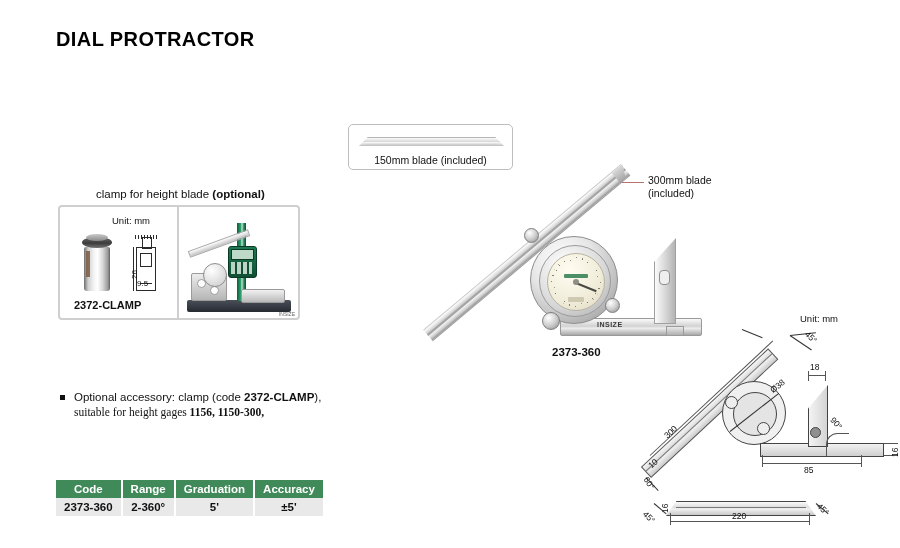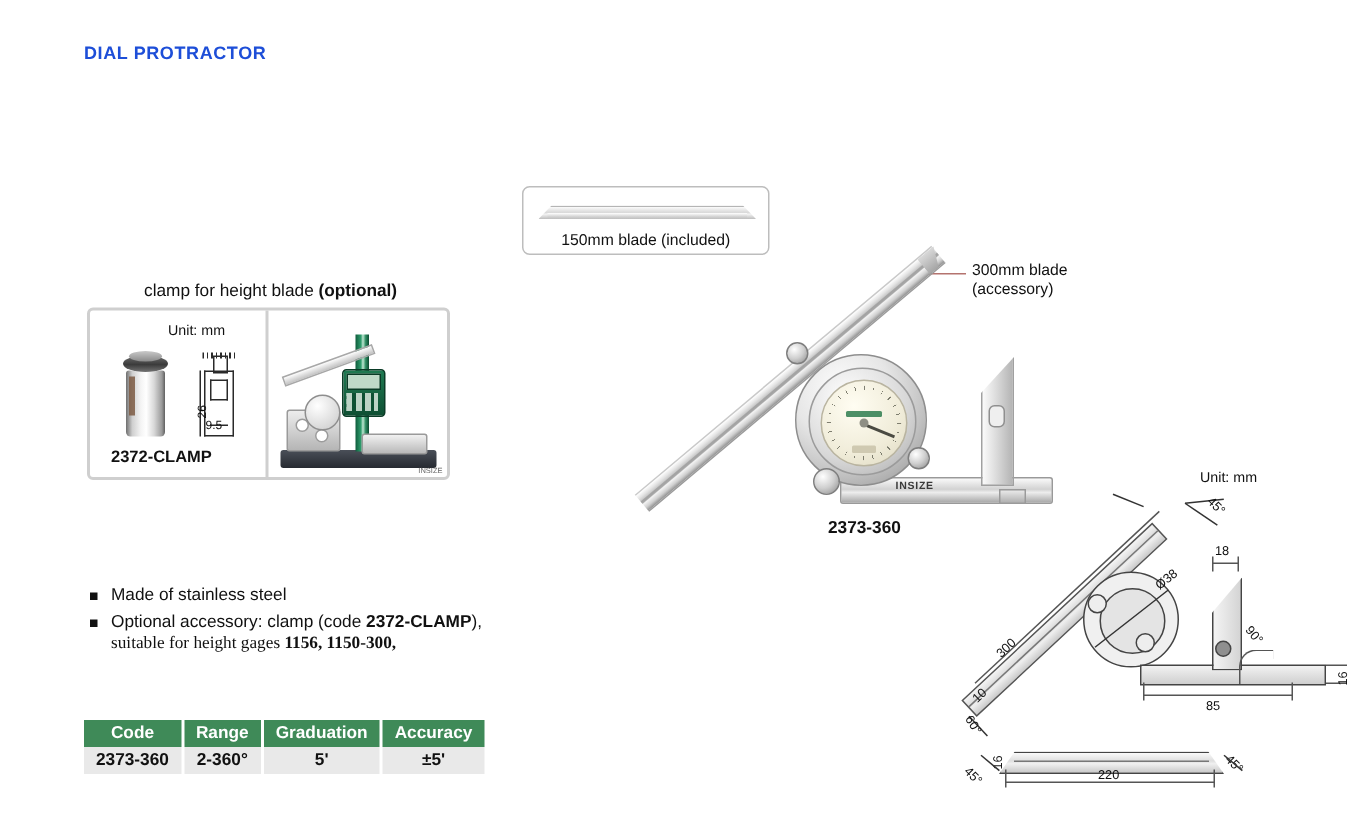--- a/index.html
+++ b/index.html
@@ -9,23 +9,23 @@
     font-family:"Liberation Sans", sans-serif;
     color:#1a1a1a;
     position:relative;
     overflow:hidden;
   }
   .abs{position:absolute;}
 
   
   #page-title{
     left:56px;top:28px;
-    font-size:12px;font-weight:bold;
+    font-size:20px;font-weight:bold;
     letter-spacing:.4px;
-    color:#1d4ed8;
+    color:#000000;
   }
 
   
   #clamp-caption{
     left:96px;top:188px;
     font-size:11.5px;color:#111;white-space:nowrap;
   }
   #clamp-caption b{font-weight:bold;}
   #clamp-panel{
     left:58px;top:205px;width:242px;height:115px;
@@ -390,21 +390,20 @@
     <div class="abs prot-mini">
       <div class="blade"></div>
       <div class="stack"></div>
       <div class="dialc"></div>
     </div>
     <div class="insz-mini">INSIZE</div>
   </div>
 </div>
 
 <div class="abs" id="features">
-  <div class="feat"><span>Made of stainless steel</span></div>
   <div class="feat"><span>Optional accessory: clamp (code </span><b>2372-CLAMP</b><span>),</span><span class="cont"><span>suitable for height gages </span><b>1156, 1150-300,</b></span></div>
 </div>
 
 <table class="abs" id="spec-table">
   <thead>
     <tr>
       <th>Code</th>
       <th>Range</th>
       <th>Graduation</th>
       <th>Accuracy</th>
@@ -424,21 +423,21 @@
   <div class="blade150-art">
     <div class="b1"></div>
       <div class="b2"></div>
   </div>
   <div class="abs" id="blade150-label">150mm blade (included)</div>
 </div>
 
 <div class="abs" id="blade300-leader"></div>
 <div class="abs" id="blade300-label">
   <div>300mm blade</div>
-  <div>(accessory)</div>
+  <div>(included)</div>
 </div>
 
 <div class="abs" id="product-photo">
   <div class="mainblade">
     <div class="groove"></div>
       <div class="tip"></div>
   </div>
   <div class="base-arm">
     <span class="insz">INSIZE</span>
   </div>

